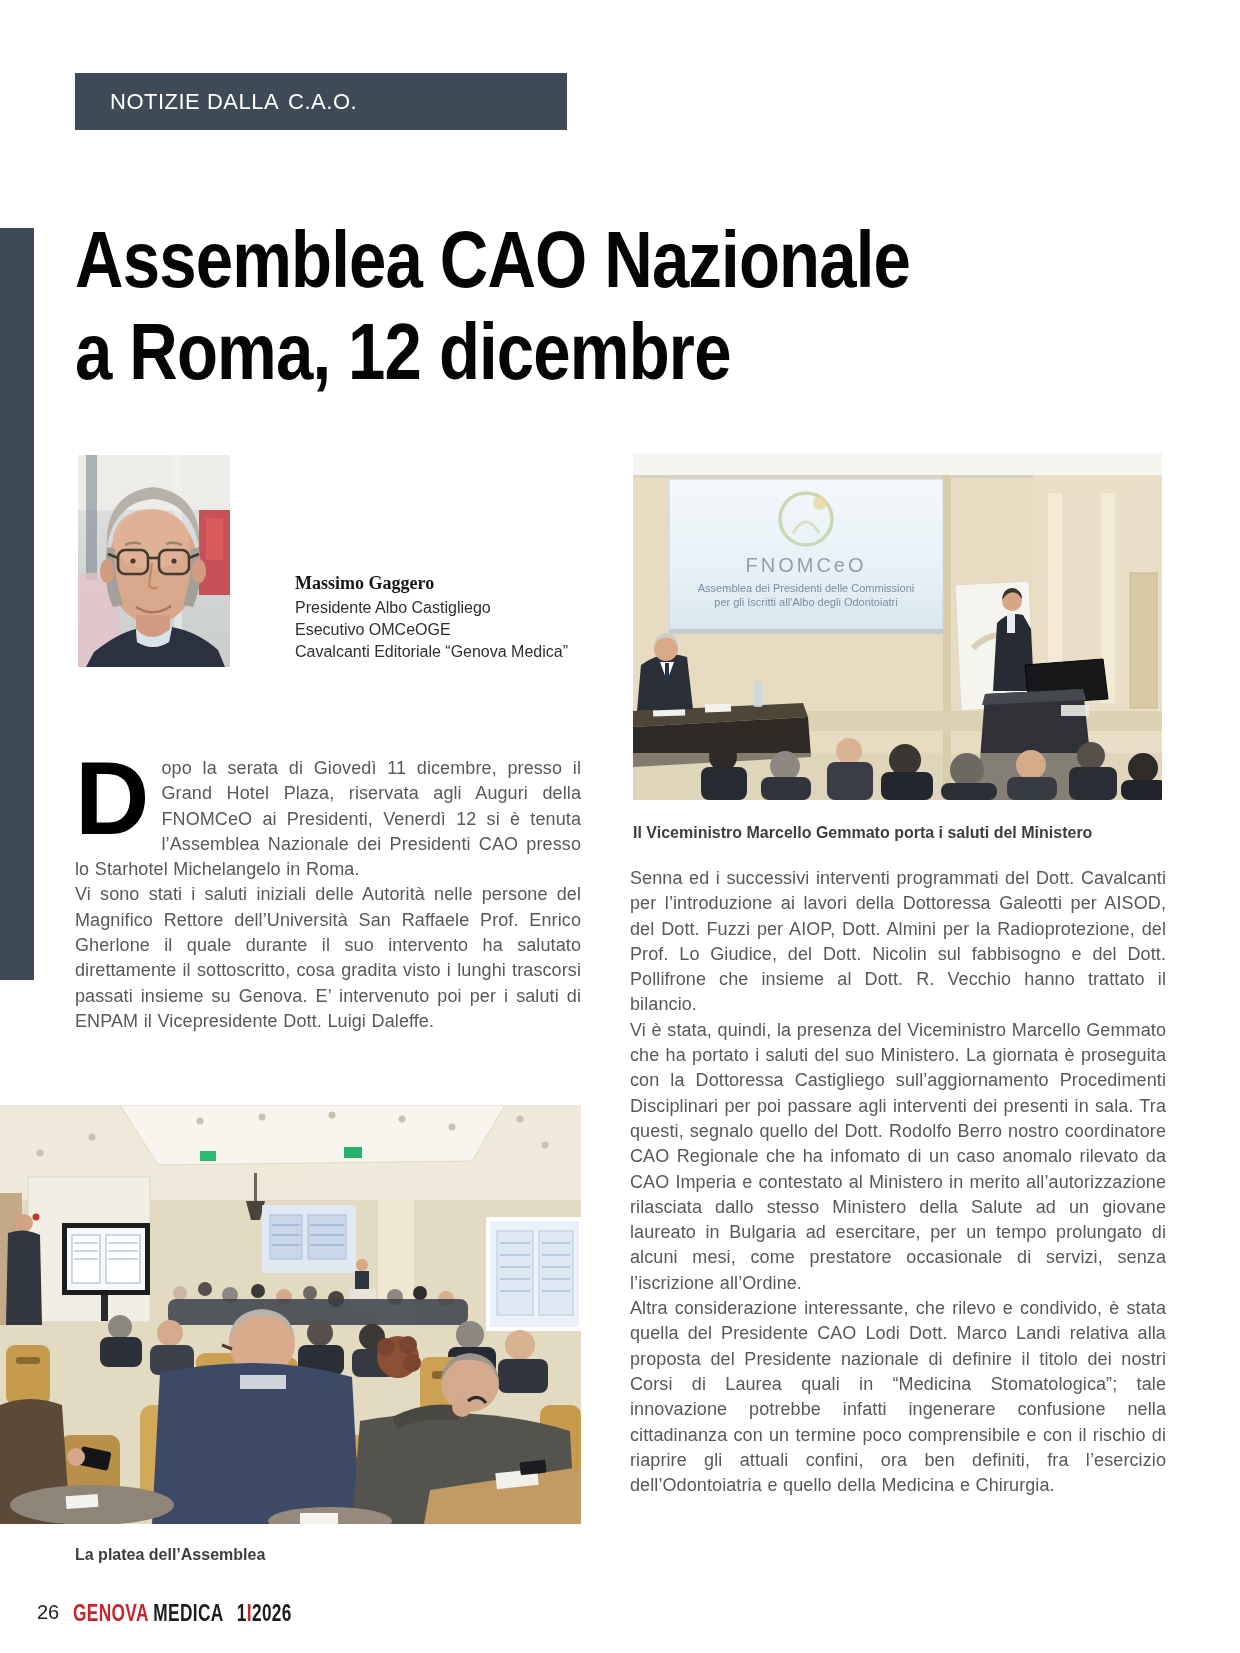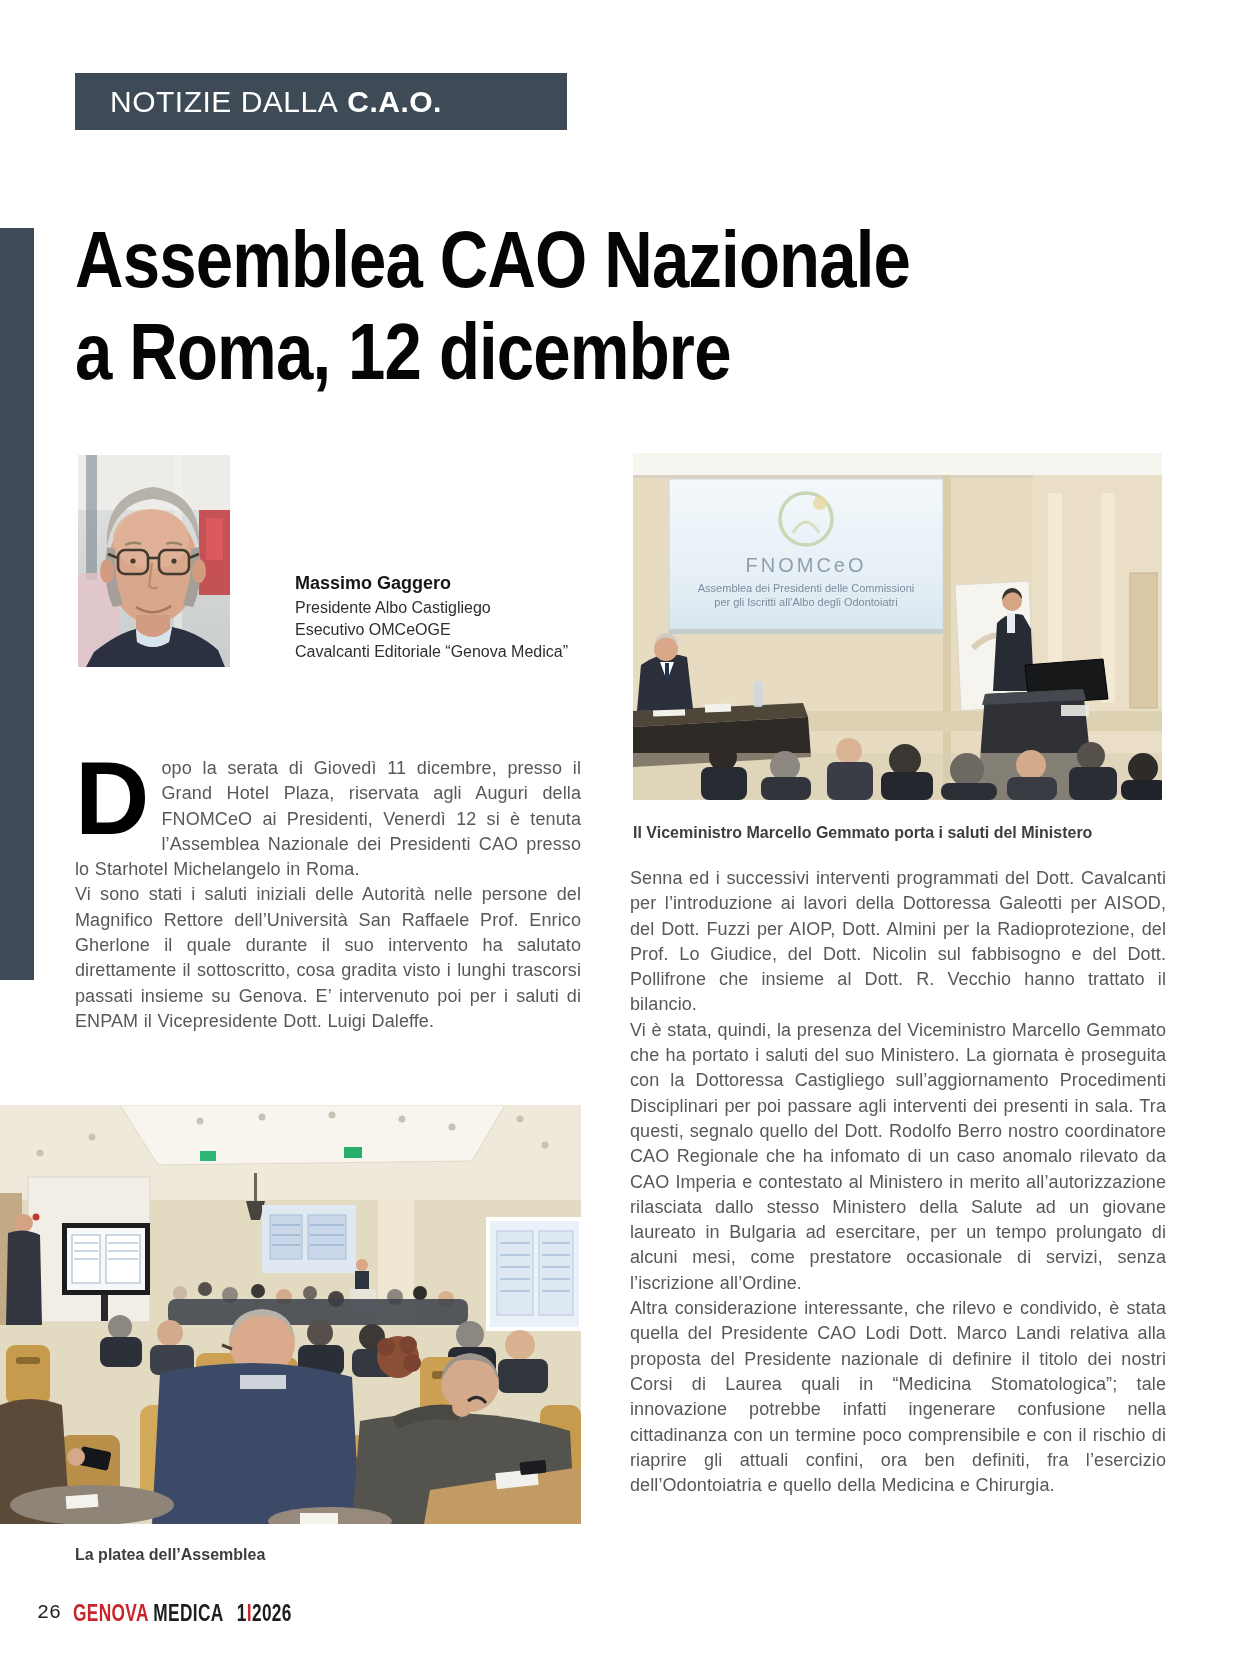--- a/index.html
+++ b/index.html
@@ -7,38 +7,38 @@
     width:1240px;height:1653px;position:relative;background:#ffffff;
     font-family:"Liberation Sans", sans-serif;overflow:hidden;
     -webkit-hyphens:auto;hyphens:auto;
   }
   .abs{position:absolute;}
 
   
   .banner{
     left:75px;top:73px;width:492px;height:57px;background:#3E4B57;
     color:#fff;display:flex;align-items:center;box-sizing:border-box;
-    padding-left:35px;font-size:30px;letter-spacing:0.5px;
-  }
-  .banner .bold{font-weight:bold;margin-left:9px;}
+    padding-left:35px;font-size:22px;letter-spacing:0.5px;
+  }
+  .banner .bold{font-weight:normal;margin-left:9px;}
 
   
   .accent-bar{left:0;top:228px;width:34px;height:752px;background:#3E4B57;}
 
   
   .title{
     left:75px;top:214px;margin:0;color:#050505;font-weight:bold;
     font-size:79px;line-height:92px;letter-spacing:-1px;white-space:nowrap;
     transform:scaleX(0.85);transform-origin:0 0;
   }
   .title .tline{display:block;}
 
   
   .author{left:295px;top:572px;color:#2e2e2f;font-size:16px;line-height:22px;}
-  .author .author-name{font-weight:bold;font-size:18px;color:#161617;margin-bottom:3px;}
+  .author .author-name{font-weight:bold;font-size:18px;color:#161617;margin-bottom:3px;font-family:Liberation Serif, serif;}
 
   
   .caption{font-size:16px;color:#3C3D3F;font-weight:bold;}
   .cap-conference{left:633px;top:824px;}
   .cap-assembly{left:75px;top:1546px;}
 
   
   .col{color:#57585C;}
   .col p{margin:0;text-align:justify;font-size:18px;line-height:25.3px;letter-spacing:0.1px;word-spacing:0.5px;}
   .col-left{left:75px;top:756px;width:506px;}
@@ -49,21 +49,21 @@
   }
   .just-last{text-align-last:justify;}
 
   
   .photo{display:block;}
   .photo-portrait{left:78px;top:455px;}
   .photo-conference{left:633px;top:453px;}
   .photo-assembly{left:0;top:1105px;}
 
   
-  .footer-pagenum{left:37px;top:1601px;font-size:20px;color:#231f20;font-family:Liberation Mono, monospace;}
+  .footer-pagenum{left:37px;top:1601px;font-size:20px;color:#231f20;}
   .footer-logo{
     left:73px;top:1599px;font-size:24px;font-weight:bold;white-space:nowrap;
     transform:scaleX(0.72);transform-origin:0 0;letter-spacing:0.5px;color:#1d1d1f;
   }
   .brand-red{color:#C9242B;}
   .issue{margin-left:12px;}
   .issue-sep{color:#C9242B;}
 </style>
 </head>
 <body>

